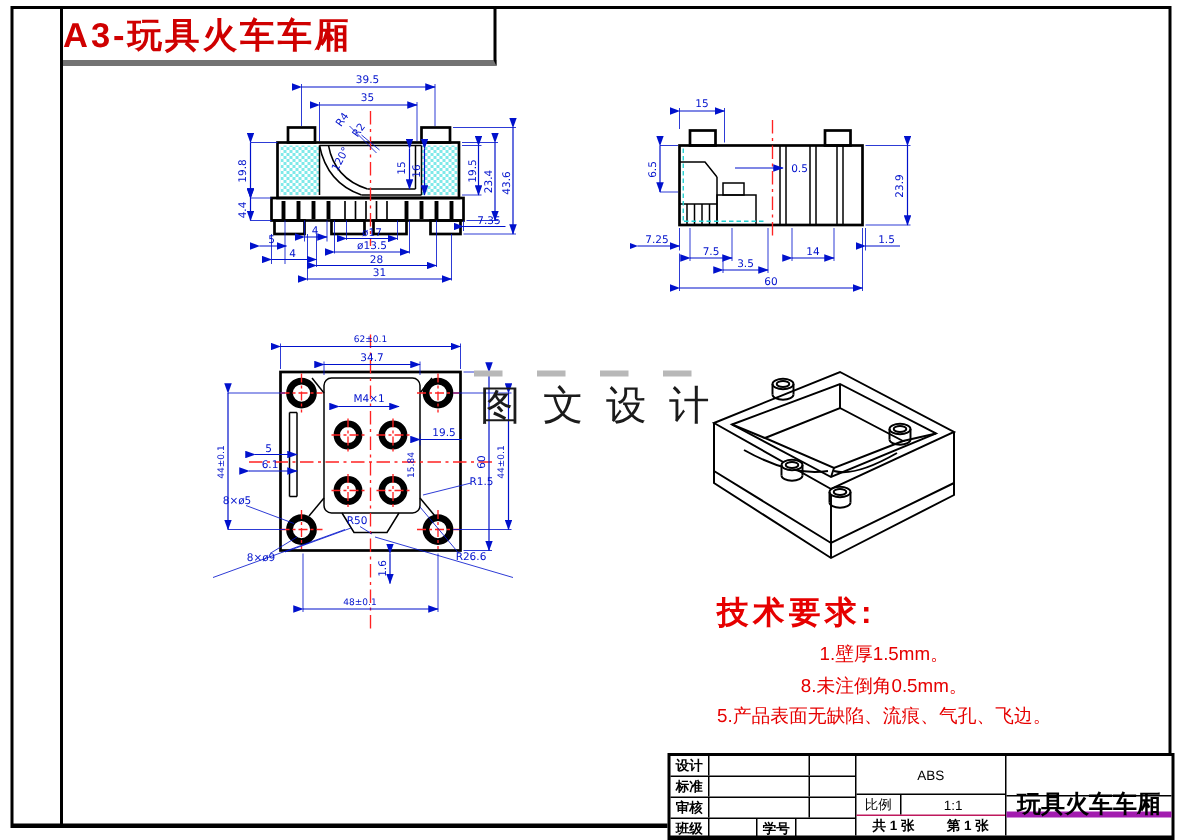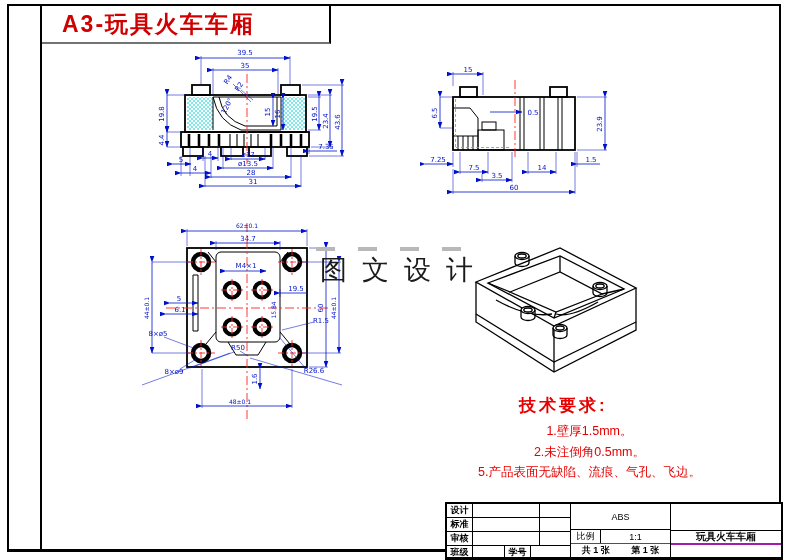--- a/index.html
+++ b/index.html
@@ -2,60 +2,60 @@
 <html><head>
 <meta charset="utf-8">
 <style>
   html,body{margin:0;padding:0;background:#fff;}
   .sheet{position:relative;width:791px;height:560px;background:#fff;overflow:hidden;
          font-family:"Liberation Sans",sans-serif;}
   .outer-frame{position:absolute;left:7px;top:4px;width:774px;height:548px;
                border:2px solid #000;border-bottom:3px solid #000;box-sizing:border-box;}
   .left-margin-line{position:absolute;left:40px;top:4px;width:2px;height:548px;background:#000;}
   .title-box{position:absolute;left:42px;top:6px;width:289px;height:38px;
-             border-right:2px solid #000;border-bottom:2px solid #737373;box-sizing:border-box;
-             display:flex;align-items:center;padding-left:20px;}
+             border-right:2px solid #000;border-bottom:4px solid #737373;box-sizing:border-box;
+             display:flex;align-items:center;padding-left:0;}
   .drawing-title{color:#cf0000;font-size:23px;font-weight:bold;letter-spacing:2px;white-space:nowrap;}
   svg text{font-family:"DejaVu Sans",sans-serif;}
   .dimtext{fill:#0011cc;font-size:7px;text-anchor:middle;}
   .dimtext-sm{fill:#0011cc;font-size:6px;text-anchor:middle;}
   .edge{stroke:#000;stroke-width:1.8;fill:none;}
   .thin{stroke:#000;stroke-width:1;fill:none;}
   .rib{stroke:#000;stroke-width:2.6;}
   .ribt{stroke:#000;stroke-width:1.1;}
   .dim{stroke:#0011cc;stroke-width:0.8;fill:none;}
   .ext{stroke:#0011cc;stroke-width:0.55;fill:none;}
   .cl{stroke:#ff2222;stroke-width:0.9;stroke-dasharray:9 3 2 3;fill:none;}
   .clс{stroke:#ff2222;stroke-width:0.9;stroke-dasharray:6 2 2 2;fill:none;}
   .cyd{stroke:#1fd0d0;stroke-width:0.9;stroke-dasharray:3 2;fill:none;}
   .watermark{position:absolute;left:320px;top:247px;display:flex;gap:15px;}
   .watermark span{font-size:27px;color:#1b1b1b;line-height:1;display:inline-block;}
   .watermark span::before{content:"";display:block;height:4px;width:72%;background:#b8b8b8;margin:0 0 6px -4px;}
   .techreq{position:absolute;left:478px;top:394px;color:#e60000;}
-  .techreq .tr-title{font-size:17px;font-weight:bold;letter-spacing:3px;margin-bottom:4px;margin-left:41px;}
+  .techreq .tr-title{font-size:21px;font-weight:bold;letter-spacing:3px;margin-bottom:4px;}
   .techreq .tr-item{font-size:12.5px;line-height:1.65;white-space:nowrap;text-align:center;}
   .tb{position:absolute;left:445px;top:490px;width:338px;height:58px;border:2px solid #000;
       border-bottom:3px solid #000;box-sizing:border-box;display:flex;font-size:9px;background:#fff;margin-top:12px;}
   .tb-left{width:124px;display:flex;flex-direction:column;border-right:1px solid #000;box-sizing:border-box;}
   .tb-row{flex:1;display:flex;border-bottom:1px solid #000;box-sizing:border-box;}
   .tb-row:last-child{border-bottom:none;}
   .tc{display:flex;align-items:center;justify-content:center;box-sizing:border-box;}
   .tc-label{width:26px;border-right:1px solid #000;font-weight:bold;}
   .tc-mid{flex:1;border-right:1px solid #000;}
   .tc-end{width:30px;}
   .tc-m2{width:32px;border-right:1px solid #000;}
   .tb-mid{width:100px;display:flex;flex-direction:column;border-right:1px solid #000;box-sizing:border-box;}
   .m-top{height:27px;border-bottom:1px solid #000;display:flex;align-items:center;justify-content:center;font-weight:normal;box-sizing:border-box;}
   .m-scale{height:14px;border-bottom:1px solid #be185d;display:flex;box-sizing:border-box;}
   .m-scale .sl{width:30px;border-right:1px solid #000;}
   .m-scale .sv{flex:1;}
   .m-sheets{flex:1;display:flex;align-items:flex-start;justify-content:space-around;font-weight:bold;}
   .tb-right{flex:1;display:flex;flex-direction:column;}
   .r-top{height:27px;border-bottom:1px solid #000;box-sizing:border-box;}
-  .r-name{height:14px;border-bottom:2px solid #a21caf;display:flex;align-items:center;justify-content:center;font-weight:bold;font-size:10px;box-sizing:border-box;}
+  .r-name{height:14px;border-bottom:4px solid #a21caf;display:flex;align-items:center;justify-content:center;font-weight:bold;font-size:16px;box-sizing:border-box;}
   .r-bot{flex:1;}
   .abs{position:absolute;}
 </style>
 </head>
 <body>
 
 <div class="sheet">
   <div class="outer-frame"></div>
   <div class="left-margin-line"></div>
 
@@ -394,21 +394,21 @@
   <div class="watermark">
     <span>图</span>
     <span>文</span>
     <span>设</span>
     <span>计</span>
   </div>
 
   <div class="techreq">
     <div class="tr-title">技术要求:</div>
     <div class="tr-item">1.壁厚1.5mm。</div>
-    <div class="tr-item">2.未注倒角0.5mm。</div>
+    <div class="tr-item">8.未注倒角0.5mm。</div>
     <div class="tr-item">5.产品表面无缺陷、流痕、气孔、飞边。</div>
   </div>
 
   <div class="tb">
     <div class="tb-left">
       <div class="tb-row">
         <div class="tc tc-label">设计</div>
         <div class="tc tc-mid"></div>
         <div class="tc tc-end"></div>
       </div>

